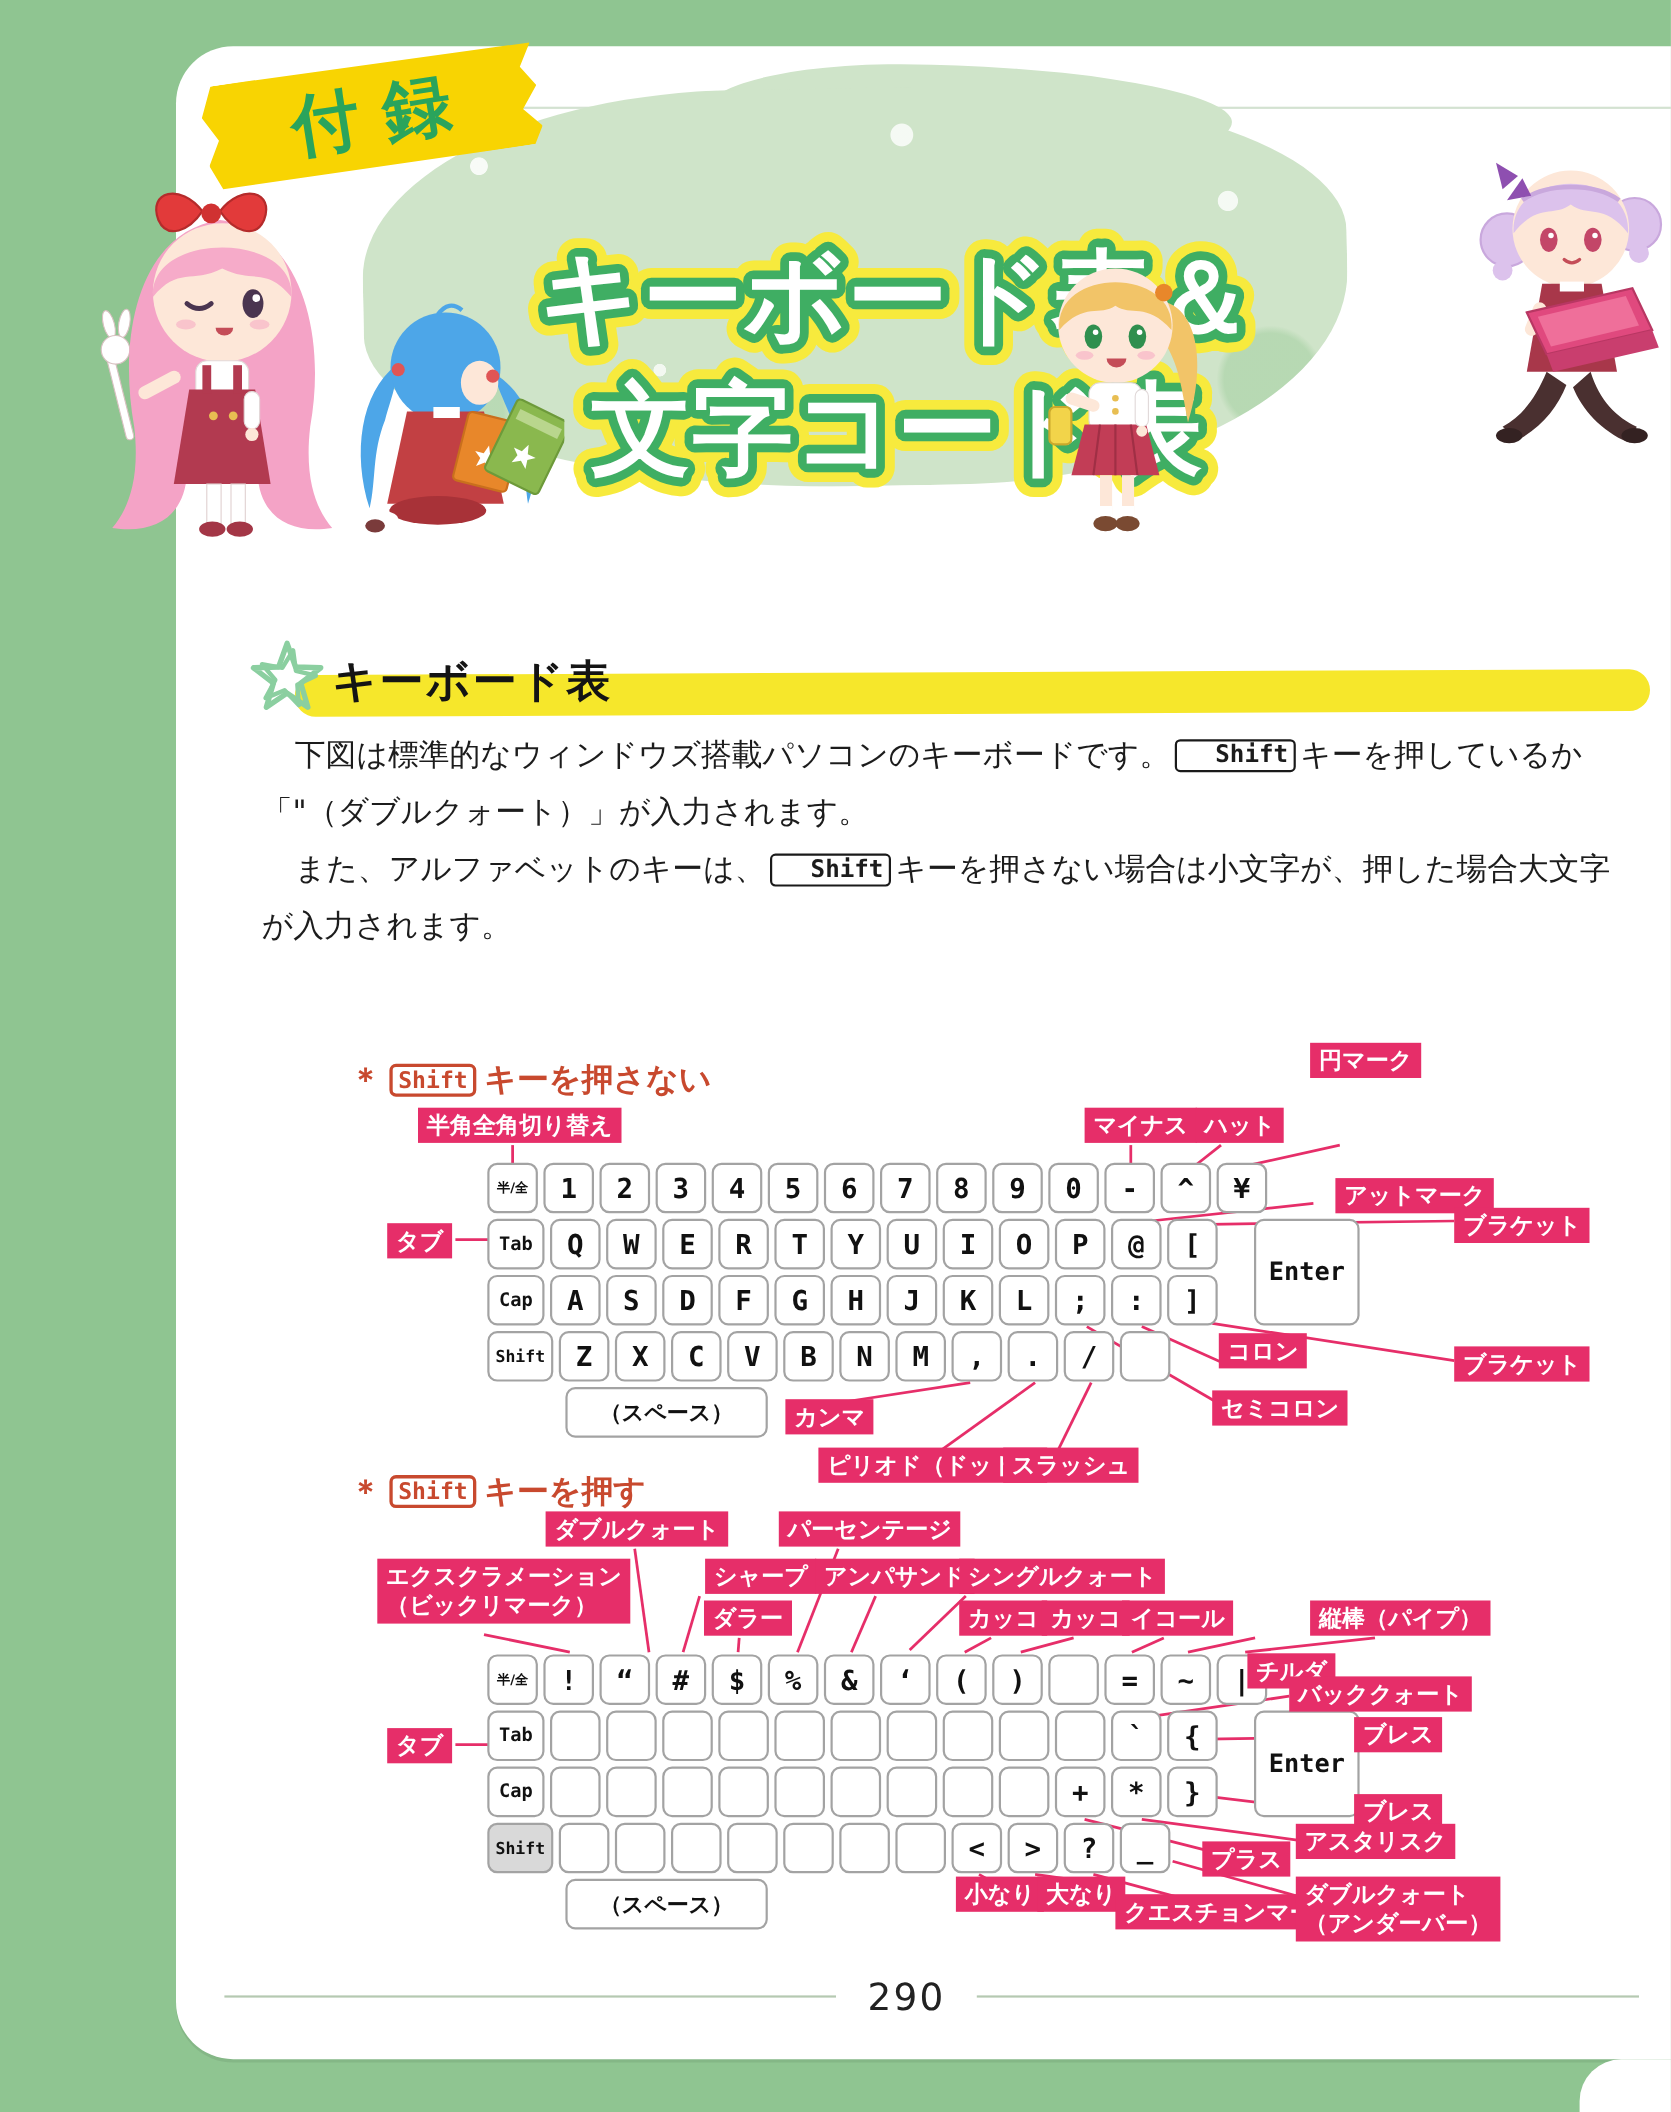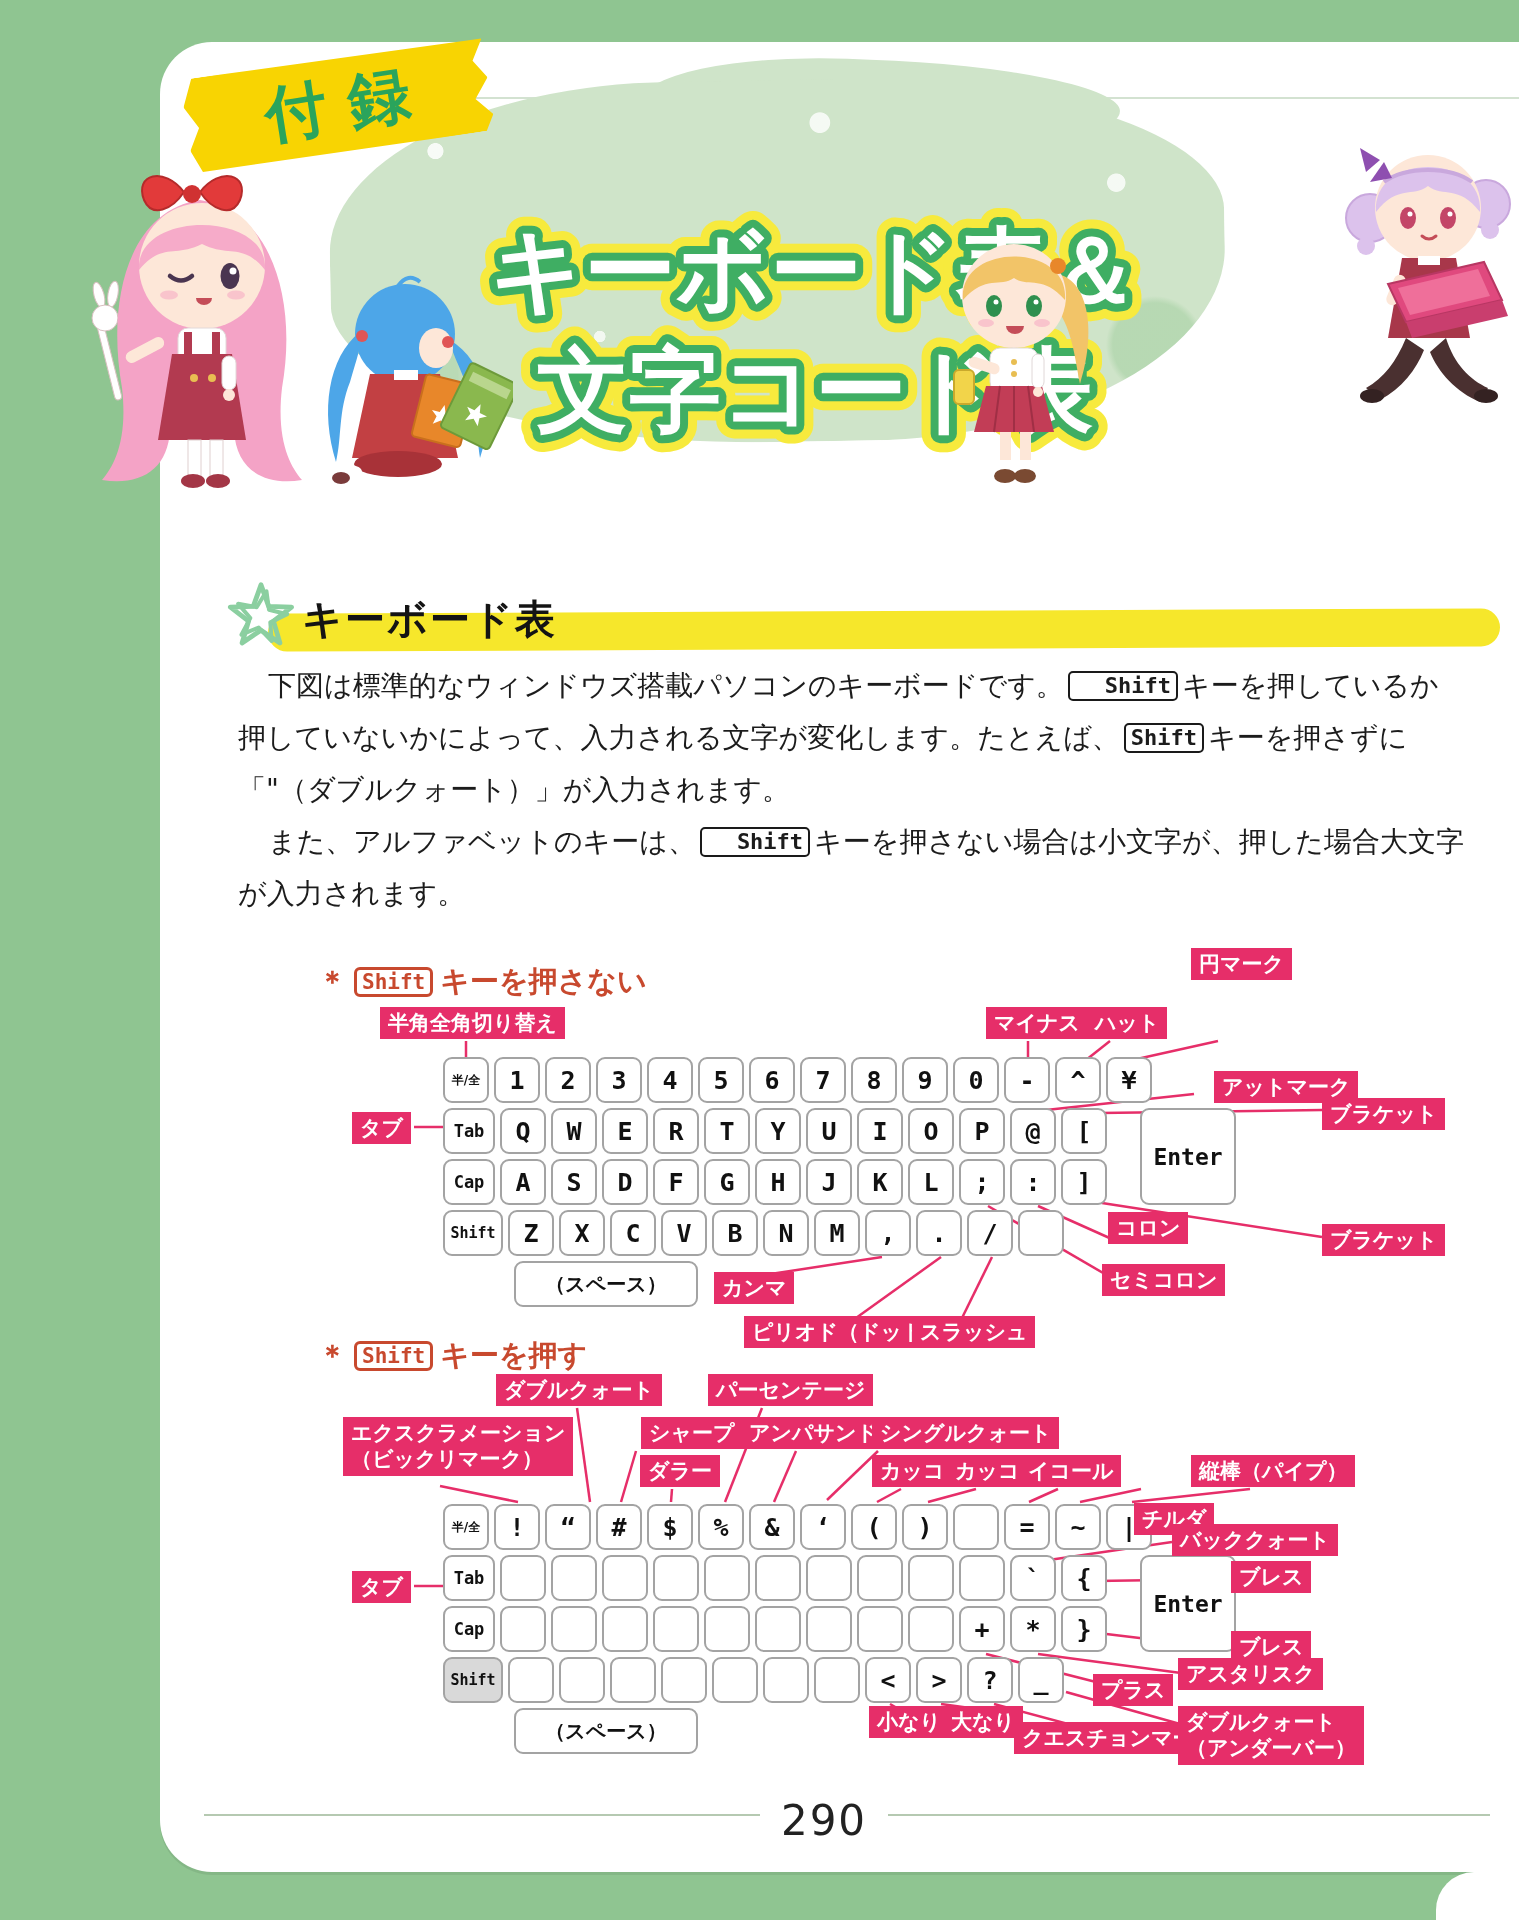--- a/index.html
+++ b/index.html
@@ -106,21 +106,21 @@
     line-height:1.25;padding:3px 8px;white-space:nowrap;
   }
   .callout.two span{display:block;}
   
   .leader-svg{position:absolute;left:0;top:0;pointer-events:none;}
   .leader-svg line{stroke:#e62e69;stroke-width:2.5;}
   
   .foot-line{position:absolute;height:2px;background:#b5c9b1;top:1814px;}
   .page-number{
     position:absolute;left:744px;top:1796px;width:160px;text-align:center;
-    font-size:42px;color:#222;letter-spacing:2px;
+    font-size:34px;color:#222;letter-spacing:2px;
   }
 </style>
 </head>
 <body>
 
 <div class="page-panel"></div>
 <div class="page-corner"></div>
 <div class="top-rule"></div>
 
 <div class="title-blob2"></div>
@@ -257,21 +257,20 @@
 <svg class="abs" style="left:224px;top:580px;" width="74" height="74" viewBox="0 0 72 76">
   <polygon id="star1" points="36,5 43.9,27.1 67.4,27.8 48.8,42.2 55.4,64.7 36,51.5 16.6,64.7 23.2,42.2 4.6,27.8 28.1,27.1" fill="none" stroke="#8bcfa0" stroke-width="5" stroke-linejoin="round"></polygon>
   <g transform="translate(36,38) scale(0.82) rotate(12) translate(-36,-38)">
     <use href="#star1" stroke-width="4.5"></use>
   </g>
 </svg>
 <div class="heading-text">キーボード表</div>
 
 <div id="body-text">
     <div class="bline indent"><span>下図は標準的なウィンドウズ搭載パソコンのキーボードです。</span><span class="ikey">Shift</span><span>キーを押しているか</span></div>
-    <div class="bline"><span>押していないかによって、入力される文字が変化します。たとえば、</span><span class="ikey">Shift</span><span>キーを押さずに</span></div>
     <div class="bline"><span>「"（ダブルクォート）」が入力されます。</span></div>
     <div class="bline indent"><span>また、アルファベットのキーは、</span><span class="ikey">Shift</span><span>キーを押さない場合は小文字が、押した場合大文字</span></div>
     <div class="bline"><span>が入力されます。</span></div>
   </div>
 
 <div class="seclabel" style="left:318px;top:962px;">
   <span>＊</span>
     <span class="skey">Shift</span>
     <span>キーを押さない</span>
 </div>

